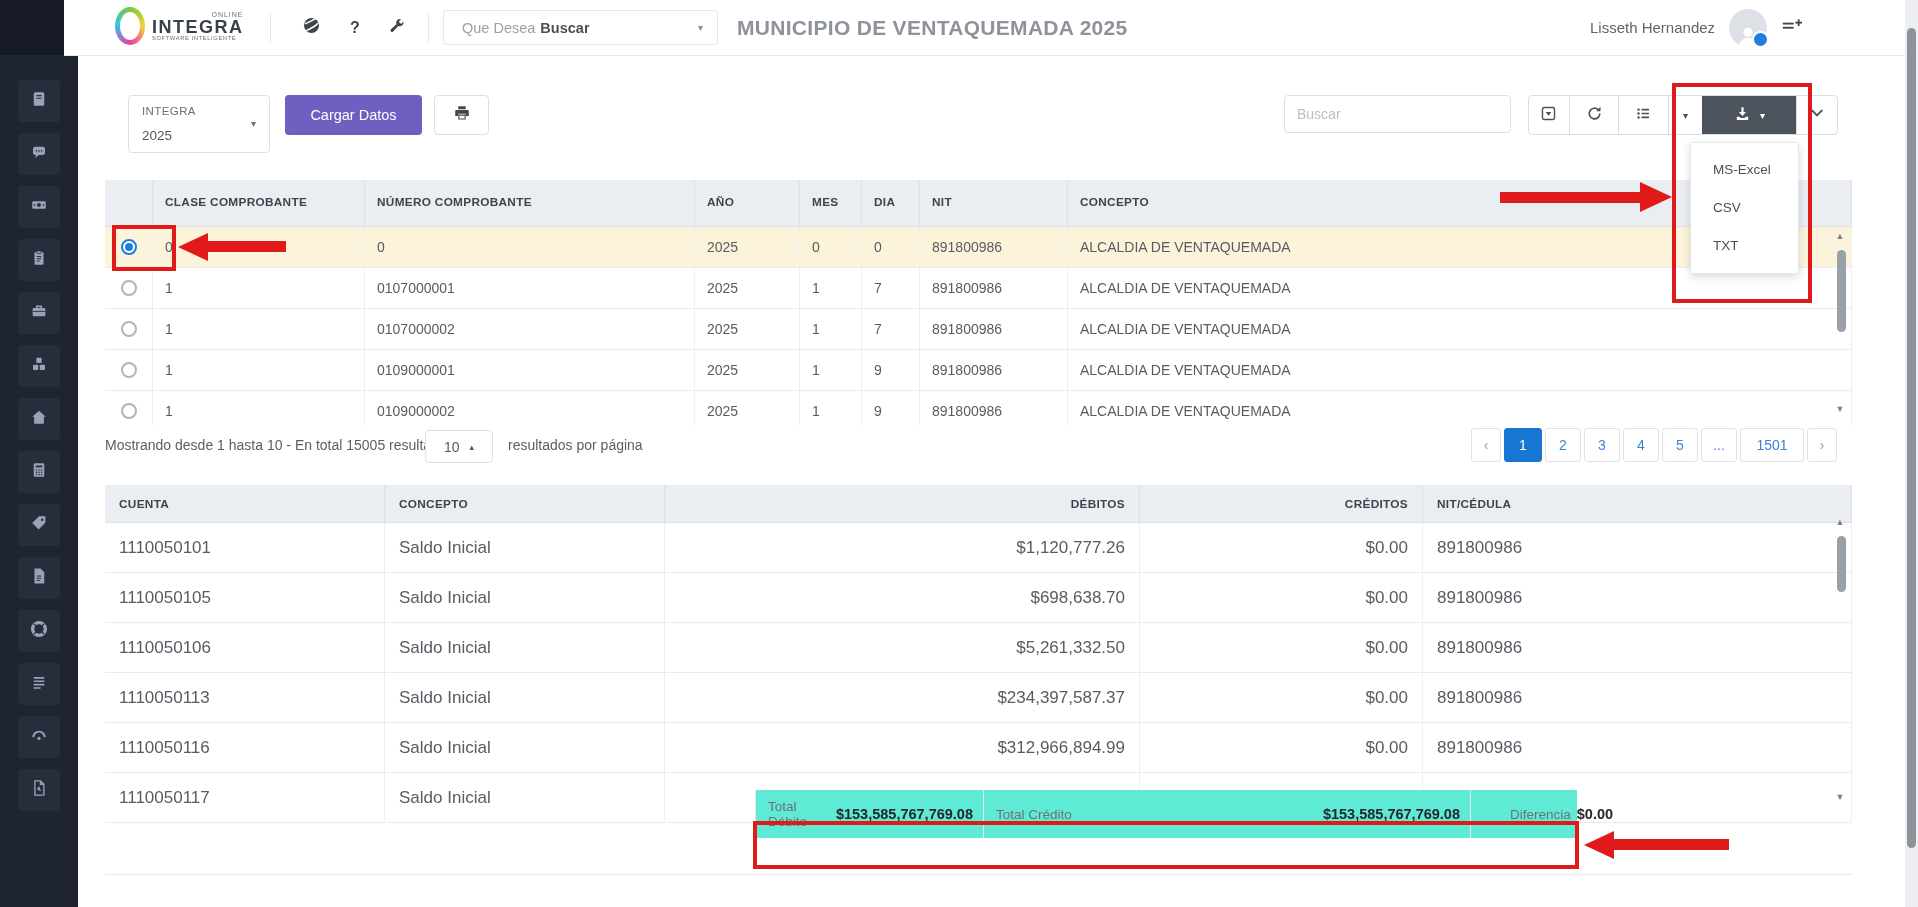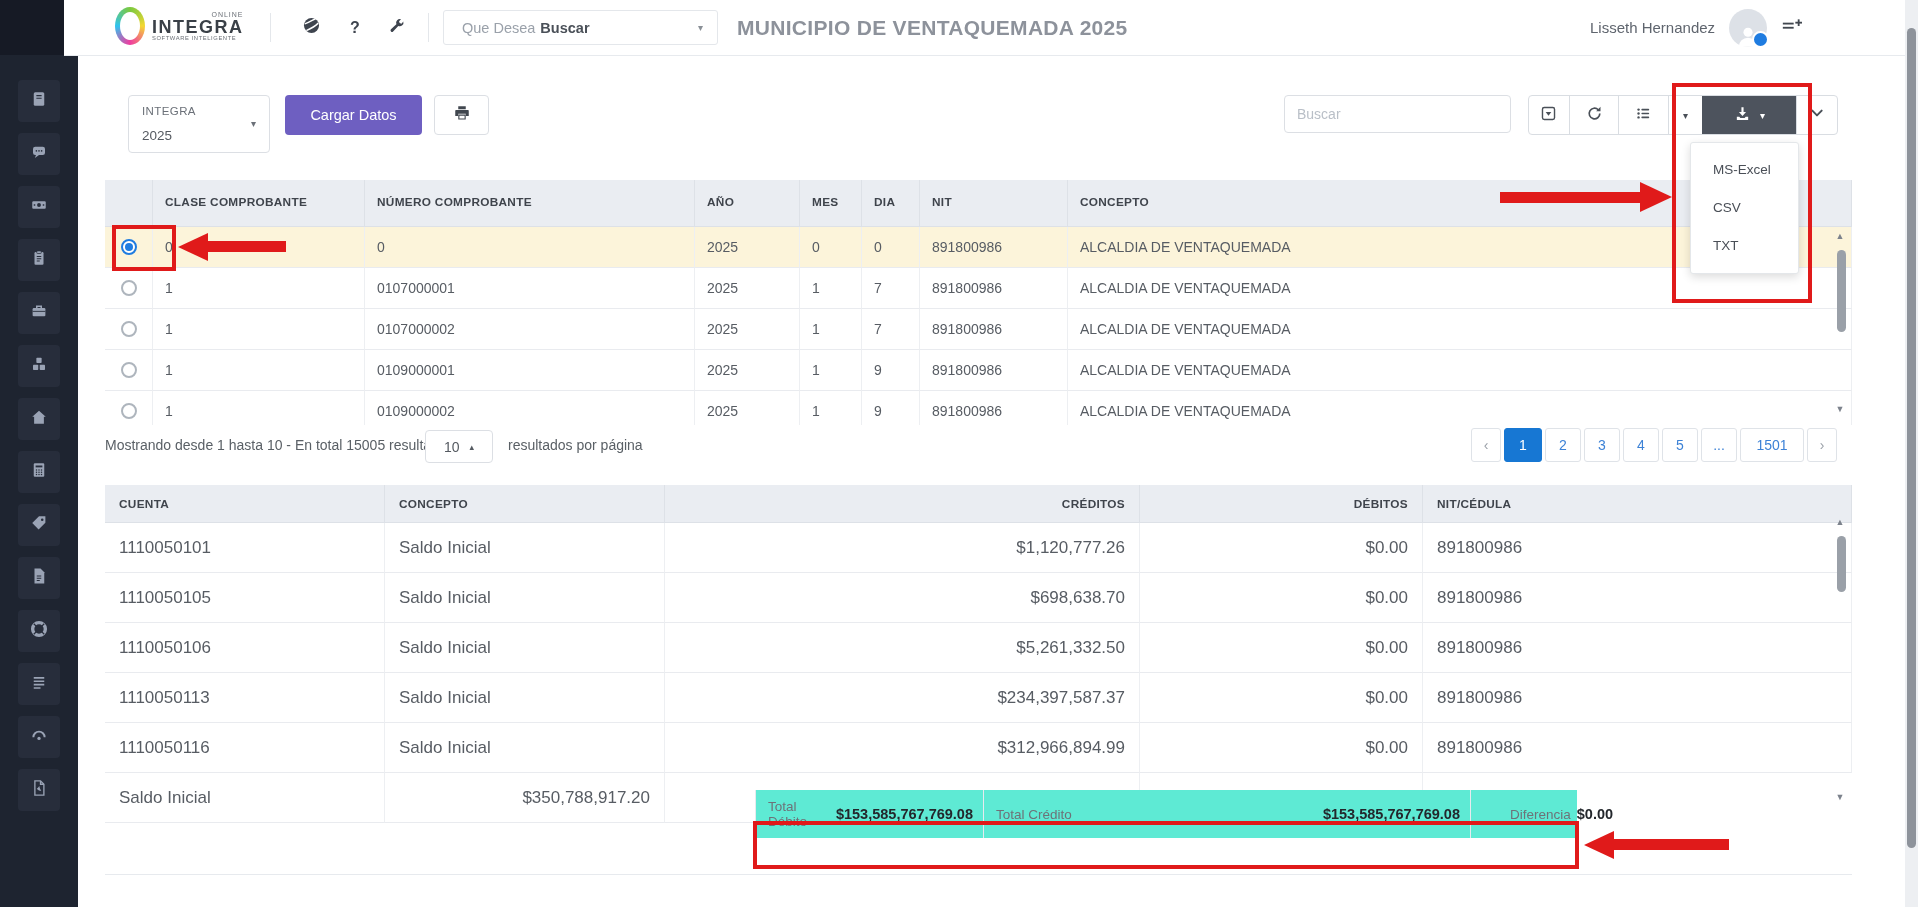--- a/index.html
+++ b/index.html
@@ -449,22 +449,22 @@
     <div class="pbtn" style="min-width:36px">4</div>
     <div class="pbtn" style="min-width:36px">5</div>
     <div class="pbtn" style="min-width:36px">...</div>
     <div class="pbtn wide">1501</div>
     <div class="pbtn nav">›</div>
   </div>
 
   <div class="abs t2 grid2">
     <div class="h">CUENTA</div>
     <div class="h">CONCEPTO</div>
+    <div class="h r">DÉBITOS</div>
     <div class="h r">CRÉDITOS</div>
-    <div class="h r">DÉBITOS</div>
     <div class="h">NIT/CÉDULA</div>
 
     <div class="c">1110050101</div>
     <div class="c">Saldo Inicial</div>
     <div class="c r">$1,120,777.26</div>
     <div class="c r">$0.00</div>
     <div class="c">891800986</div>
 
     <div class="c">1110050105</div>
     <div class="c">Saldo Inicial</div>
@@ -483,20 +483,21 @@
     <div class="c r">$234,397,587.37</div>
     <div class="c r">$0.00</div>
     <div class="c">891800986</div>
 
     <div class="c">1110050116</div>
     <div class="c">Saldo Inicial</div>
     <div class="c r">$312,966,894.99</div>
     <div class="c r">$0.00</div>
     <div class="c">891800986</div>
 
+    <div class="c">1110050117</div>
     <div class="c">Saldo Inicial</div>
     <div class="c r">$350,788,917.20</div>
     <div class="c r">$0.00</div>
     <div class="c">891800986</div>
   </div>
 
   <span class="sb-arrow" style="left:1833px;top:517px">▲</span>
   <div class="abs sb-thumb" style="left:1837px;top:536px;height:56px"></div>
   <span class="sb-arrow" style="left:1833px;top:792px">▼</span>
 

